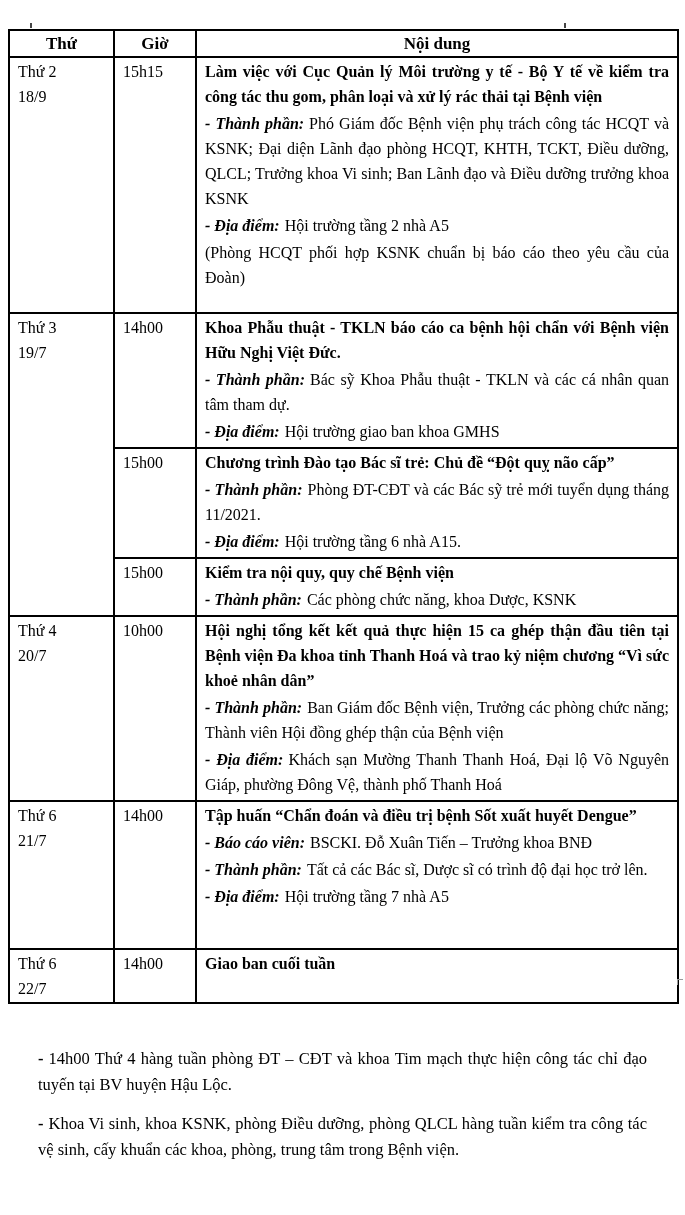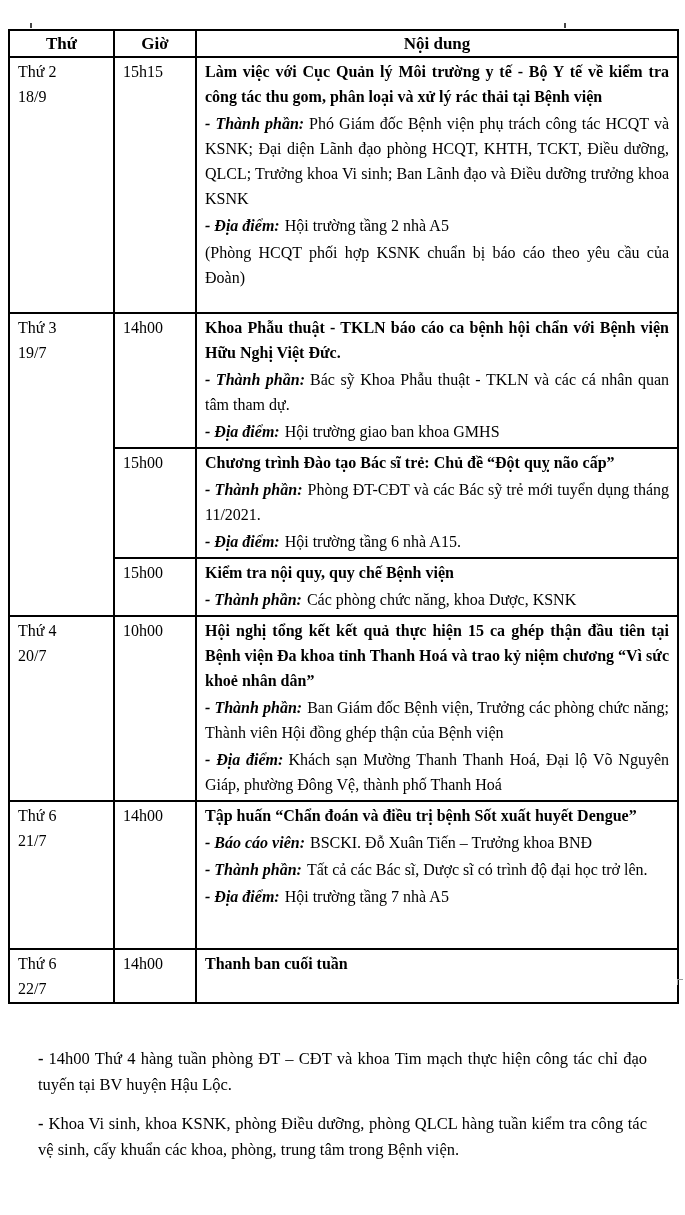--- a/index.html
+++ b/index.html
@@ -149,21 +149,21 @@
         </td>
       </tr>
 
       <tr class="r-fri">
         <td class="day-cell">
           <div>Thứ 6</div>
           <div>22/7</div>
         </td>
         <td class="time-cell">14h00</td>
         <td class="content-cell">
-          <p class="title">Thanh ban cuối tuần</p>
+          <p class="title">Giao ban cuối tuần</p>
         </td>
       </tr>
 
     </tbody>
   </table>
 
   <span class="table-handle"></span>
 
   <div class="notes">
     <p class="note"><span class="note-dash">-</span><span>14h00 Thứ 4 hàng tuần phòng ĐT – CĐT và khoa Tim mạch thực hiện công tác chỉ đạo tuyến tại BV huyện Hậu Lộc.</span></p>

